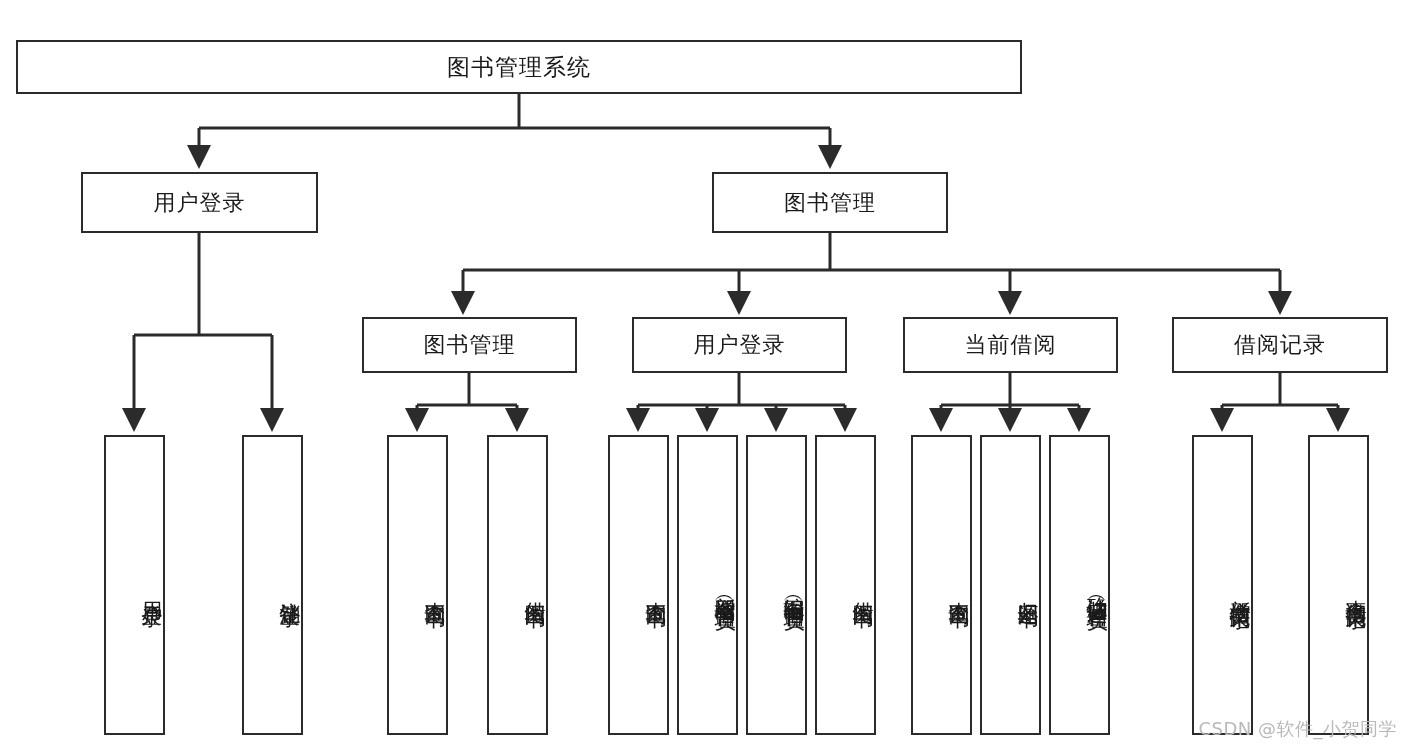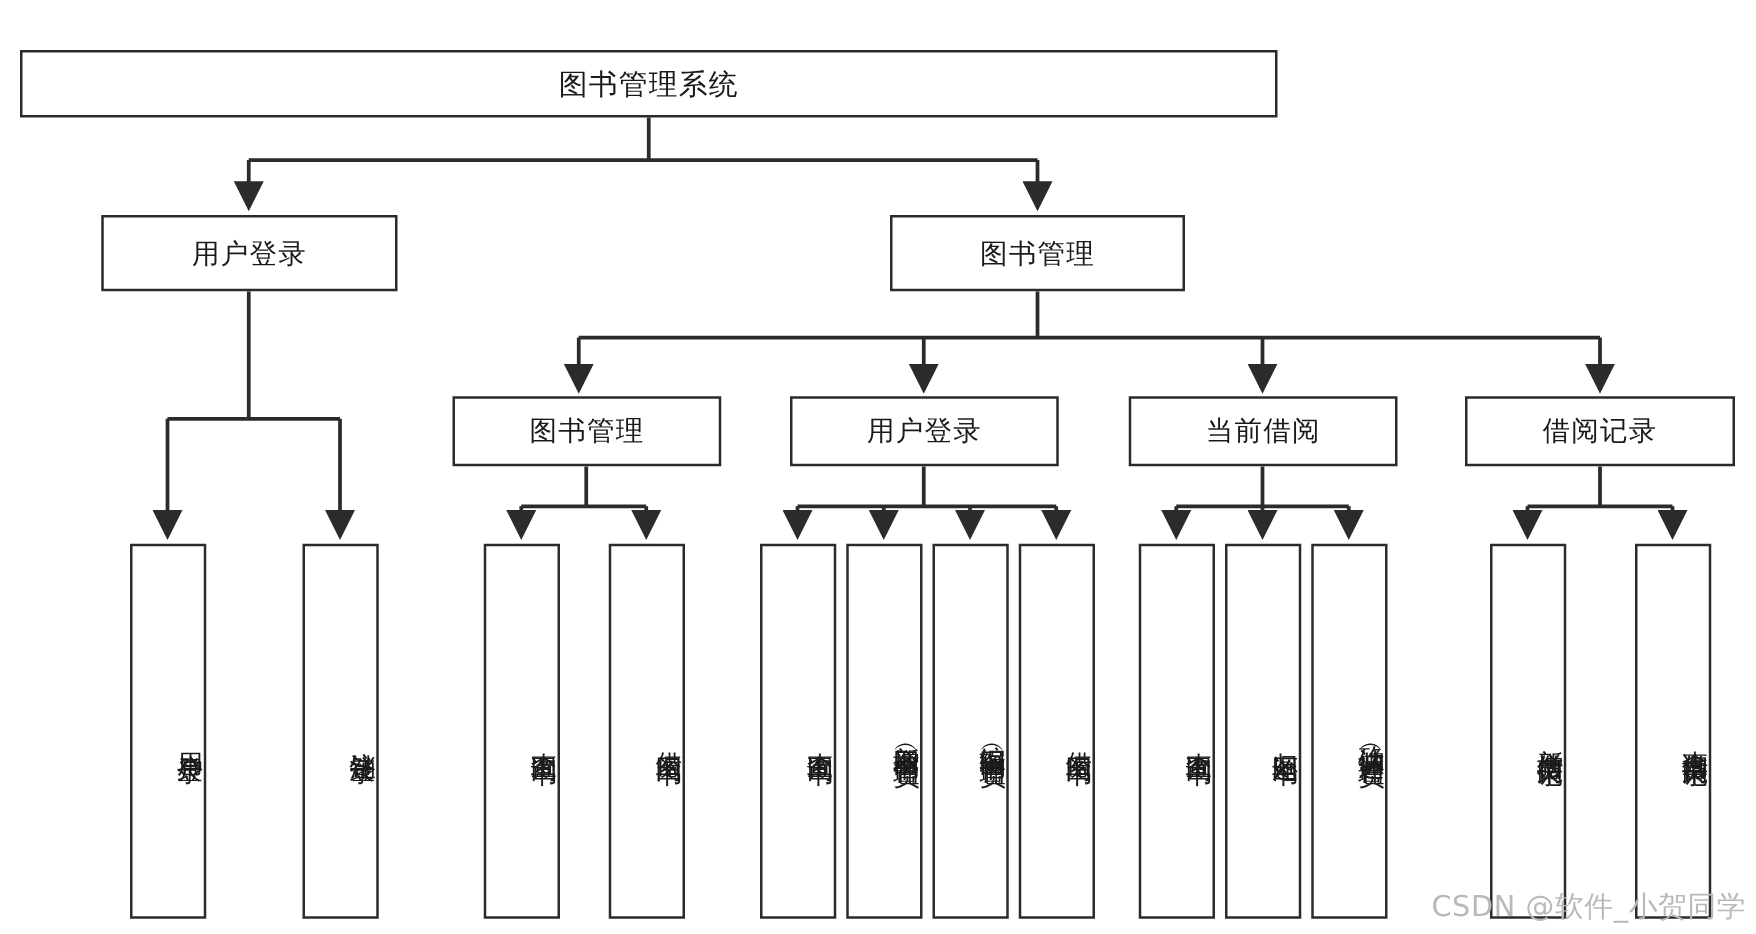--- a/index.html
+++ b/index.html
@@ -53,21 +53,21 @@
     display: block;
     white-space: nowrap;
   }
   #root-node {
     font-size: 23px;
   }
   #watermark {
     position: absolute;
     right: 8px;
     bottom: 6px;
-    font-size: 23px;
+    font-size: 18px;
     color: #b9b9b9;
     letter-spacing: 0.5px;
     white-space: nowrap;
   }
 </style>
 </head>
 <body>
 
 <div id="canvas">
 

